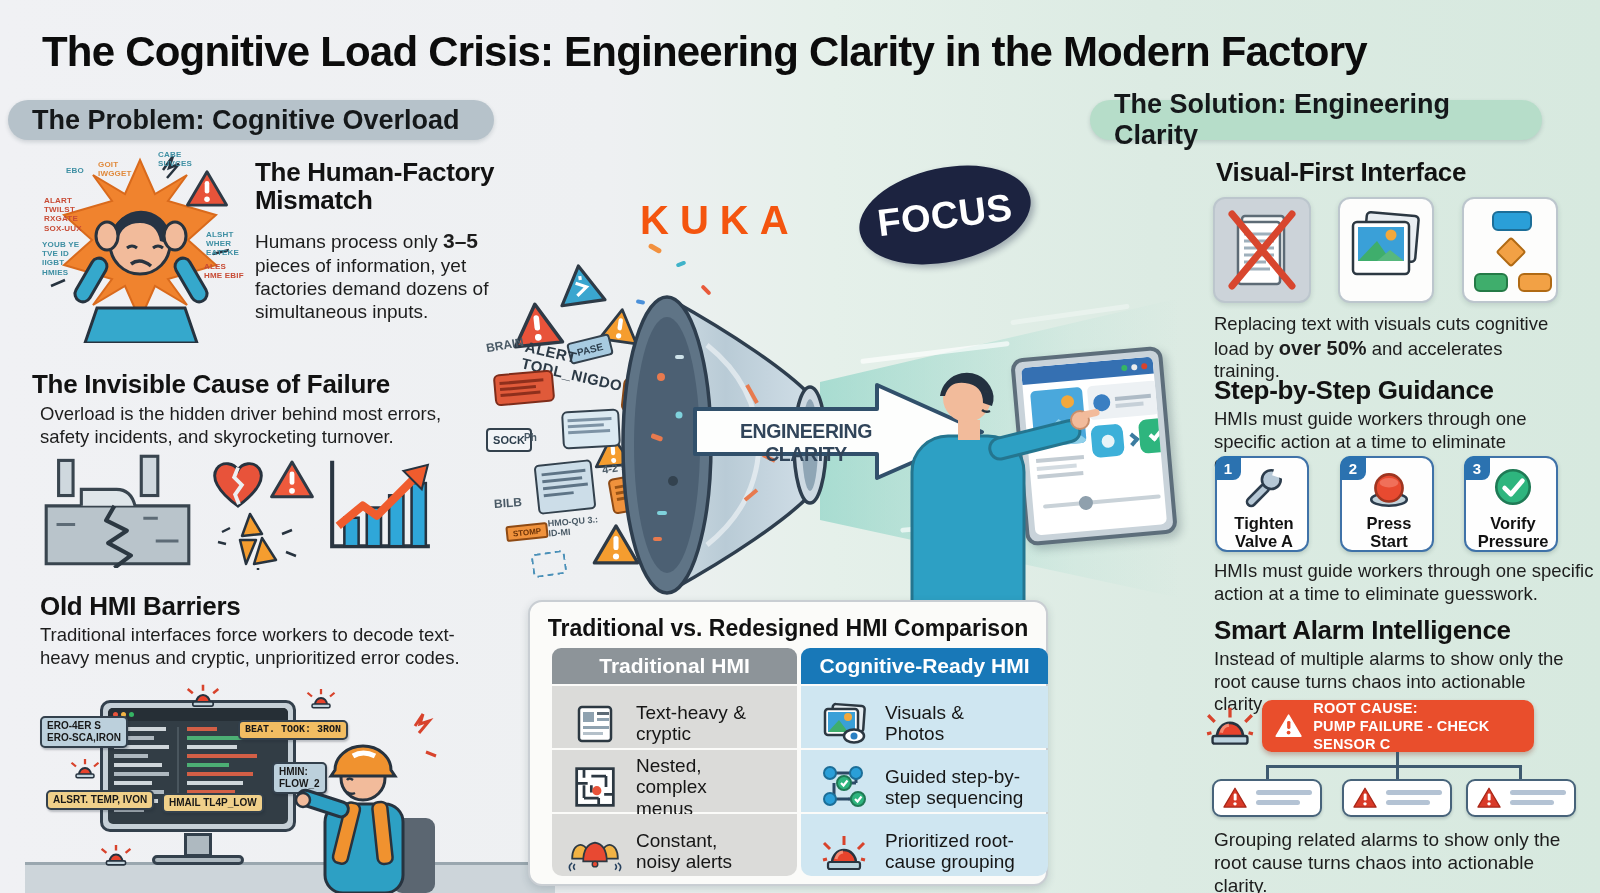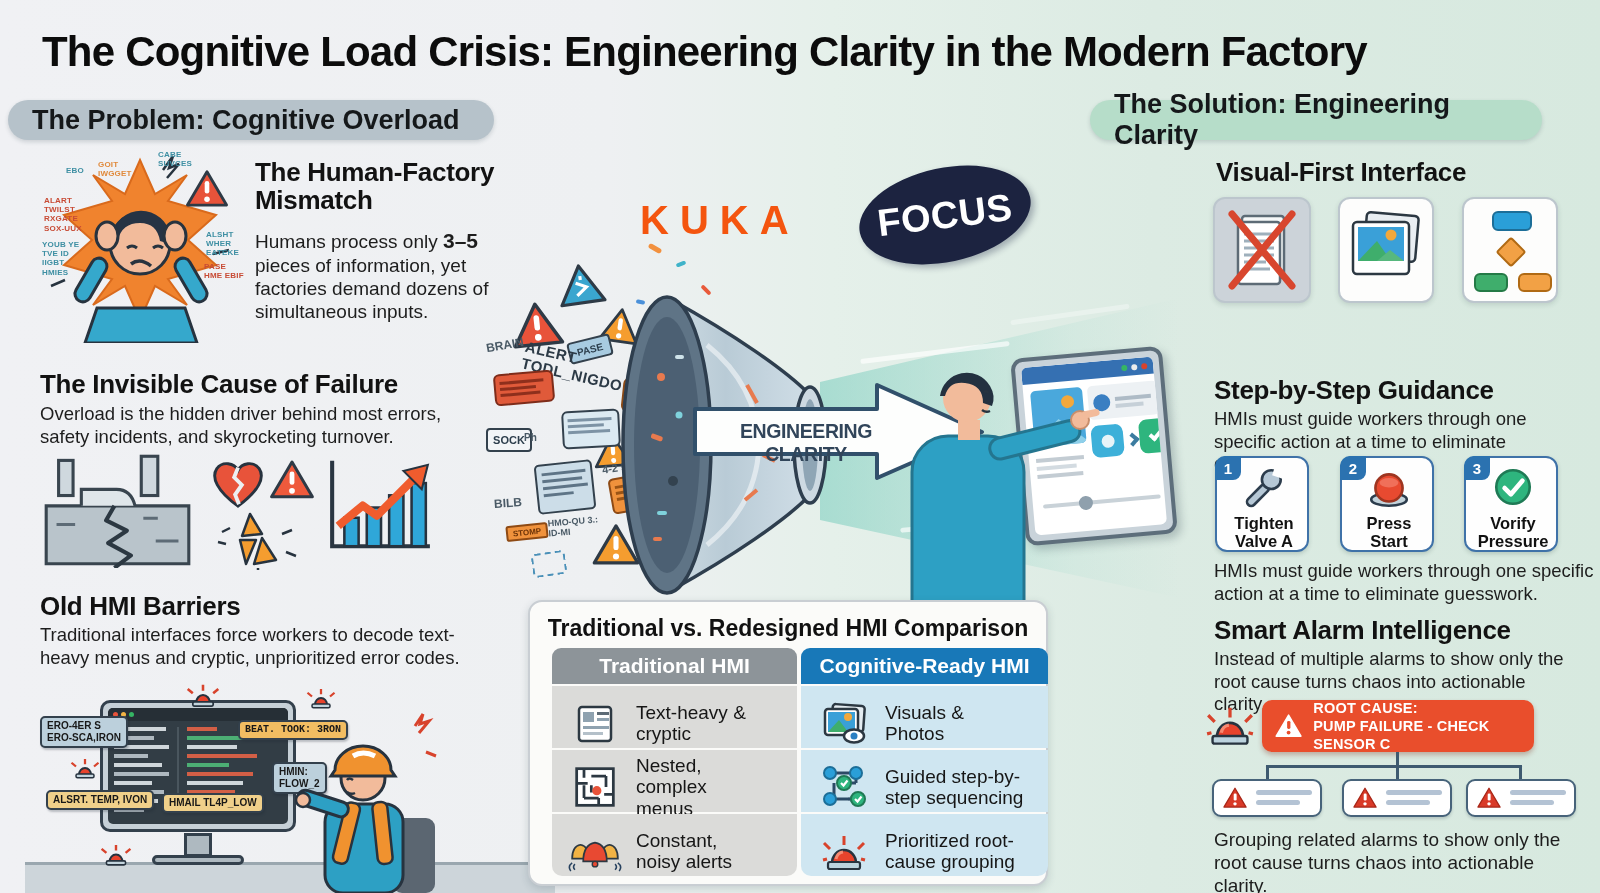--- a/index.html
+++ b/index.html
@@ -67,28 +67,28 @@
     <rect x="18" y="11" width="4" height="11" rx="2" fill="#fff"></rect>
       <circle cx="20" cy="27" r="2.4" fill="#fff"></circle>
   </svg>
 
   <div class="abs tinylbl" style="left:66px;top:166px;color:#3e8fa3;">EBO</div>
   <div class="abs tinylbl" style="left:98px;top:160px;color:#e08a3c;width:36px;">GOIT IWGGET</div>
   <div class="abs tinylbl" style="left:158px;top:150px;color:#3e8fa3;width:44px;">CABE SUVCES</div>
   <div class="abs tinylbl" style="left:44px;top:196px;color:#c84b35;width:48px;">ALART TWILST RXGATE SOX-UUX</div>
   <div class="abs tinylbl" style="left:42px;top:240px;color:#3e8fa3;width:44px;">YOUB YE TVE ID IIGBT HMIES</div>
   <div class="abs tinylbl" style="left:206px;top:230px;color:#3e8fa3;width:42px;">ALSHT WHER EATEKE</div>
-  <div class="abs tinylbl" style="left:204px;top:262px;color:#c84b35;width:40px;">PASE HME EBIF</div>
+  <div class="abs tinylbl" style="left:204px;top:262px;color:#c84b35;width:40px;">ALES HME EBIF</div>
 
   <div class="abs h2" style="left:255px;top:158px;width:280px;">The Human-Factory Mismatch</div>
   <div class="abs p" style="left:255px;top:228px;width:238px;font-size:19px;">
     <span>Humans process only </span><b style="font-size:21px;">3–5</b><span> pieces of information, yet factories demand dozens of simultaneous inputs.</span>
   </div>
 
-  <div class="abs h2" style="left:40px;top:370px;">The Invisible Cause of Failure</div>
+  <div class="abs h2" style="left:32px;top:370px;">The Invisible Cause of Failure</div>
   <div class="abs p" style="left:40px;top:403px;width:410px;">Overload is the hidden driver behind most errors, safety incidents, and skyrocketing turnover.</div>
   <svg class="abs" style="left:40px;top:452px;" width="155" height="116" viewBox="0 0 150 112">
     <rect x="18" y="8" width="14" height="34" fill="#cfd8de" stroke="#39454f" stroke-width="3"></rect>
     <rect x="98" y="4" width="16" height="38" fill="#cfd8de" stroke="#39454f" stroke-width="3"></rect>
     <path d="M6,52 h138 v56 h-138 z" fill="#b9c4cb" stroke="#39454f" stroke-width="3"></path>
     <path d="M40,52 v-16 h34 q14,0 18,16" fill="#dfe6ea" stroke="#39454f" stroke-width="3"></path>
     <path d="M72,52 l-8,14 l20,10 l-18,12 l22,12 l-16,12" fill="none" stroke="#2c3842" stroke-width="4" stroke-linejoin="round"></path>
     <path d="M16,70 h18 M112,86 h22 M100,64 h14" stroke="#5d6b76" stroke-width="3"></path>
   </svg>
   <svg class="abs" style="left:208px;top:458px;" width="60" height="52" viewBox="0 0 60 54">
@@ -463,20 +463,23 @@
       <polygon points="11,51 30,31 44,51" fill="#3fae6c"></polygon>
       <polygon points="30,51 43,40 57,51" fill="#57b87e"></polygon>
     </svg>
   </div>
   <div class="abs solcard" style="left:1462px;top:197px;width:96px;height:106px;">
     <div class="abs" style="left:28px;top:12px;width:40px;height:20px;background:#2a9fd8;border:2px solid #1c6e98;border-radius:6px;"></div>
     <div class="abs" style="left:36px;top:42px;width:22px;height:22px;background:#f2a145;border:2px solid #b06a14;transform:rotate(45deg);border-radius:3px;"></div>
     <div class="abs" style="left:10px;top:74px;width:34px;height:19px;background:#3fae6c;border:2px solid #247a46;border-radius:6px;"></div>
     <div class="abs" style="left:54px;top:74px;width:34px;height:19px;background:#f2a145;border:2px solid #b06a14;border-radius:6px;"></div>
   </div>
+  <div class="abs p" style="left:1214px;top:313px;width:352px;">
+    <span>Replacing text with visuals cuts cognitive load by </span><b style="font-size:20px;">over 50%</b><span> and accelerates training.</span>
+  </div>
 
   <div class="abs h2" style="left:1214px;top:376px;">Step-by-Step Guidance</div>
   <div class="abs p" style="left:1214px;top:408px;width:366px;">HMIs must guide workers through one specific action at a time to eliminate guesswork.</div>
 
   <div class="abs stepcard" style="left:1215px;top:456px;width:94px;height:96px;">
     <div class="stepnum">1</div>
     <svg class="abs" style="left:24px;top:8px;" width="46" height="46" viewBox="0 0 44 44">
       <rect x="4" y="26" width="26" height="8" rx="4" transform="rotate(-45 14 30)" fill="#b6c8d6" stroke="#2c3c4c" stroke-width="2.5"></rect>
       <circle cx="29" cy="13" r="9" fill="#b6c8d6" stroke="#2c3c4c" stroke-width="2.5"></circle>
       <rect x="31" y="1" width="12" height="10" fill="#fefefe" transform="rotate(18 37 6)"></rect>

